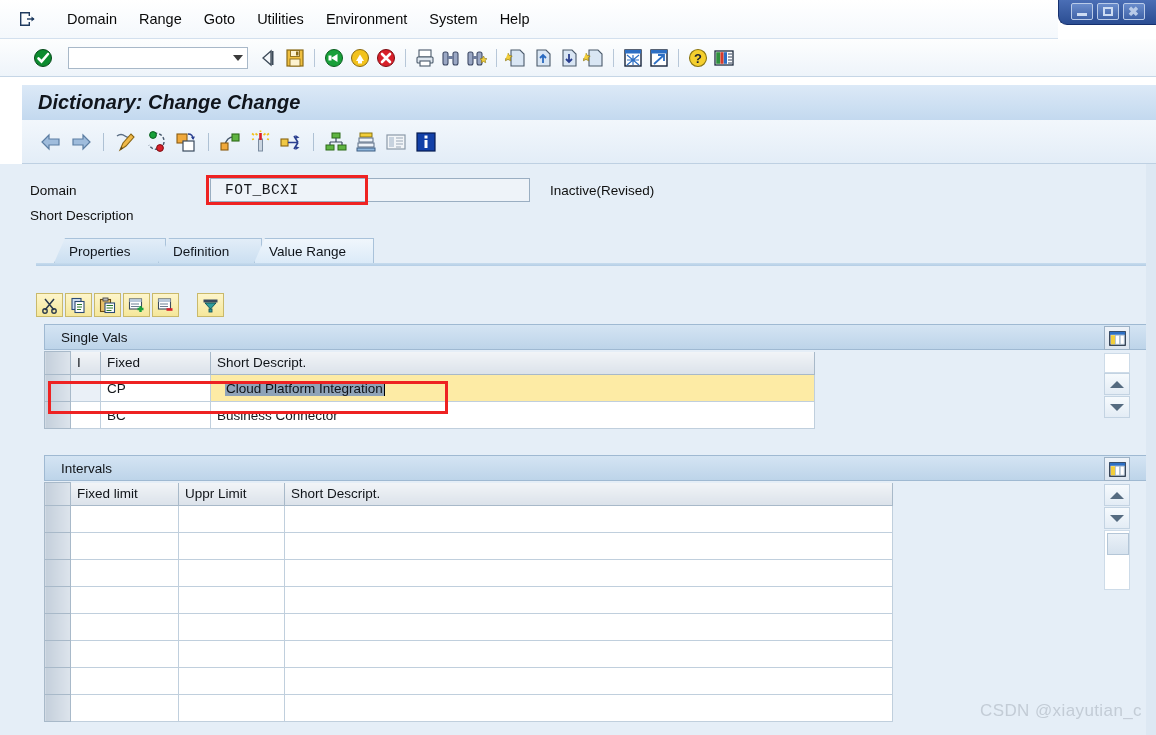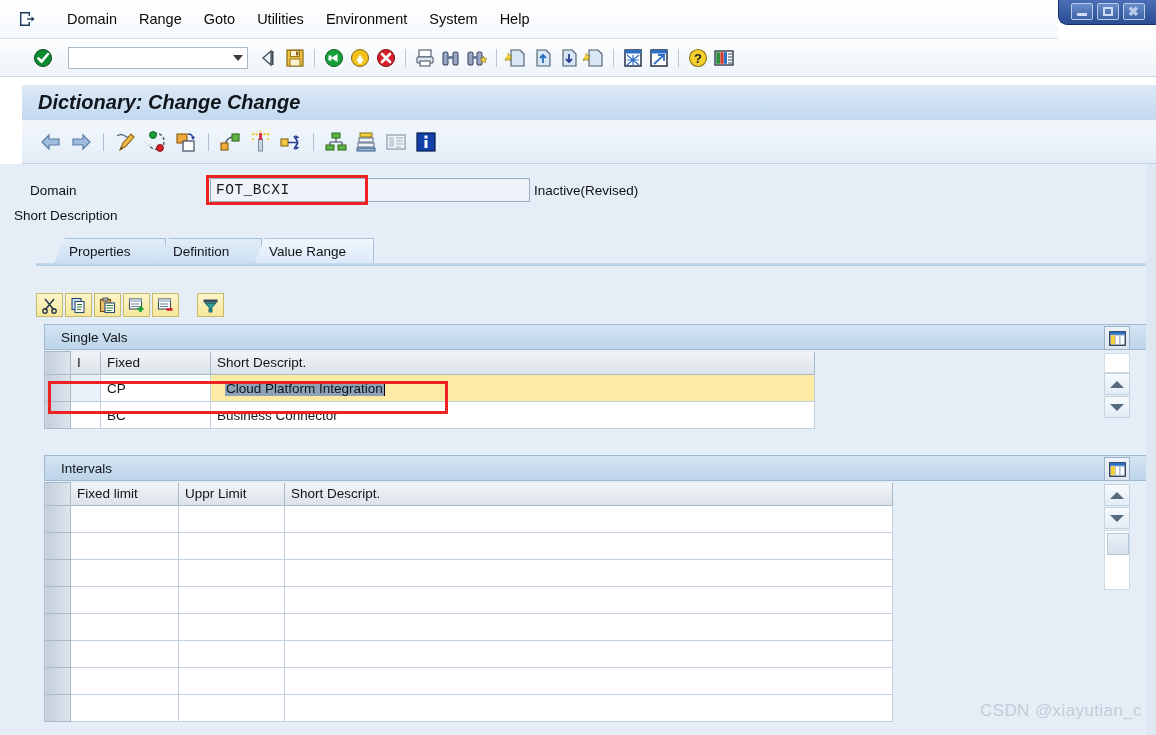--- a/index.html
+++ b/index.html
@@ -113,32 +113,32 @@
     position:absolute; top:164px; left:0; width:1156px; height:571px;
     background:#e5eef7;
   }
   .field-row { position:absolute; display:flex; align-items:center; }
   .field-label { font-size:13.5px; color:#101010; }
   .txtinput {
     border:1px solid #9aaec2;
     background:#ffffff;
     height:24px;
     font-size:13.5px;
-    padding:2px 5px;
+    padding:2px 14px;
     font-family:"Liberation Sans", sans-serif;
     color:#16181c;
   }
   #domain-input {
     width:320px;
     font-family:"Liberation Mono", monospace;
     font-size:14.5px;
     background:#eef3f9;
     letter-spacing:0.5px;
   }
-  #domain-status { font-size:13.5px; color:#101010; margin-left:4px; }
+  #domain-status { font-size:13.5px; color:#101010; margin-left:20px; }
   #shortdesc-input { width:604px; }
 
   
   .redbox { position:absolute; border:3px solid #ee2222; pointer-events:none; }
 
   
   #tabstrip {
     position:absolute; top:74px; left:36px; width:1120px; height:26px;
   }
   .tab {
@@ -582,21 +582,21 @@
 </div>
 
 <div id="formarea">
 
   <div class="field-row" style="top:14px; left:30px;">
     <span class="field-label" style="width:180px;">Domain</span>
     <input id="domain-input" class="txtinput" type="text" value="FOT_BCXI" style="">
     <span id="domain-status">Inactive(Revised)</span>
   </div>
 
-  <div class="field-row" style="top:44px; left:14px;">
+  <div class="field-row" style="top:44px; left:30px;">
     <span class="field-label" style="width:190px;">Short Description</span>
   </div>
 
   <div class="redbox" style="top:11px; left:206px; width:162px; height:30px;"></div>
 
   <div id="tabstrip">
     <div class="tab" style="left:18px; width:112px;">
       <span>Properties</span>
     </div>
     <div class="tab" style="left:122px; width:104px;">

